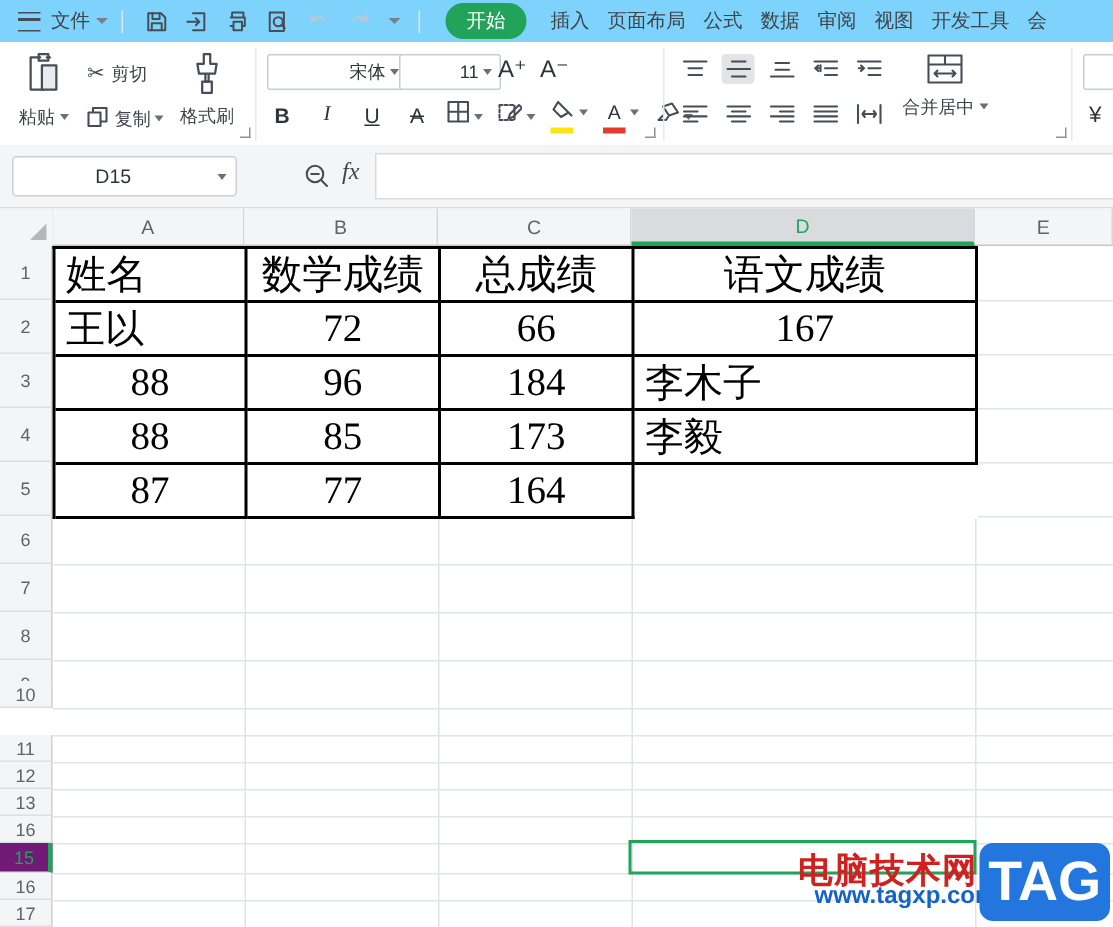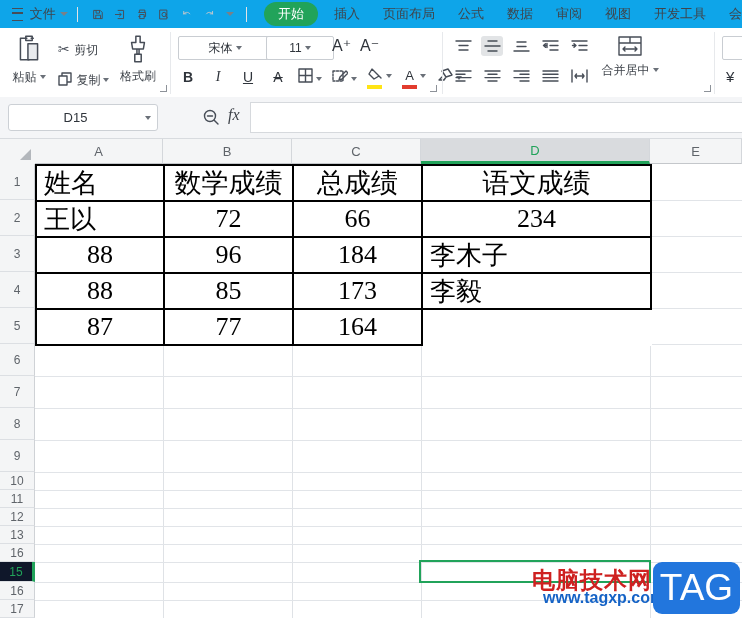--- a/index.html
+++ b/index.html
@@ -1,66 +1,66 @@
 <!DOCTYPE html>
 <html><head>
 <meta charset="utf-8">
 <style>
   html,body{margin:0;padding:0}
   body{width:742px;height:618px;position:relative;overflow:hidden;background:#fff;
        font-family:"Liberation Sans","DejaVu Sans",sans-serif;color:#3f444b;-webkit-font-smoothing:antialiased}
   .abs{position:absolute}
   
-  #menubar{position:absolute;left:0;top:0;width:742px;height:28px;display:flex;align-items:center;background:#0ea5e9}
+  #menubar{position:absolute;left:0;top:0;width:742px;height:28px;display:flex;align-items:center;background:#7dd3fc}
   .mb-item{font-size:13px;color:#3f444b;white-space:nowrap}
   .vdiv{width:1px;height:15px;background:#e1e3e6;margin:0 9px}
   .chev{width:0;height:0;border-left:4px solid transparent;border-right:4px solid transparent;border-top:4.5px solid #7a8088;margin-left:4px}
   .qicon{width:17px;height:17px;margin:0 5px;display:inline-block}
   .pill{background:#21a35a;color:#fff;font-size:13px;border-radius:12px;padding:3px 14px;margin:0 8px;white-space:nowrap}
-  #tabs{display:flex;align-items:flex-start;gap:23px;margin-left:8px}
+  #tabs{display:flex;align-items:flex-start;gap:12px;margin-left:8px}
   .hamb{width:15px;height:11px;border-top:1.6px solid #474d57;border-bottom:1.6px solid #474d57;position:relative;margin:0 7px 0 12px}
   .hamb:before{content:"";position:absolute;left:0;right:0;top:3.6px;height:1.6px;background:#474d57}
   
   #ribbon{position:absolute;left:0;top:28px;width:742px;height:69px;background:#fff;border-bottom:1px solid #e4e6e9}
   .rdiv{position:absolute;top:8px;height:76px;width:1px;background:#e7e9ec}
   .rlabel{font-size:12px;color:#3f444b;white-space:nowrap}
   .dd{width:0;height:0;border-left:3.5px solid transparent;border-right:3.5px solid transparent;border-top:4px solid #6a7078;display:inline-block;margin-left:3px;vertical-align:2px}
-  .selbox{background:#fff;border:1px solid #c9cdd2;border-radius:2px;height:22px;display:flex;align-items:center;justify-content:center;padding:0 5px;font-size:12px;color:#2f343b}
+  .selbox{background:#fff;border:1px solid #c9cdd2;border-radius:2px;height:22px;display:flex;align-items:center;justify-content:flex-end;padding:0 5px;font-size:12px;color:#2f343b}
   .fbtn{font-size:14px;color:#2f343b;width:20px;height:20px;display:flex;align-items:center;justify-content:center}
   .colorbar{display:block;height:3.5px;width:15px;margin-top:1px}
   .dl{position:absolute;width:6px;height:6px;border-right:1.5px solid #8d9299;border-bottom:1.5px solid #8d9299}
   .alico{width:22px;height:20px;display:flex;align-items:center;justify-content:center;border-radius:3px}
   .alico.on{background:#e2e4e6}
   svg.ic{stroke:#474d57;fill:none;stroke-width:1.4;stroke-linecap:round;stroke-linejoin:round}
   svg.ic.dis{stroke:#c2c6cc}
   
   #fbar{position:absolute;left:0;top:97px;width:742px;height:41px;background:#f4f5f7;border-bottom:1px solid #d8dbdf}
   #namebox{position:absolute;left:8px;top:7px;width:148px;height:25px;background:#fff;border:1px solid #ccd0d5;border-radius:3px;display:flex;align-items:center}
   #namebox .nb-text{flex:1;text-align:center;font-size:13px;color:#2f343b}
   #fx-input{position:absolute;left:250px;top:5px;width:491px;height:29px;background:#fff;border:1px solid #d6d9dd}
   
   #corner{position:absolute;left:0;top:139px;width:35px;height:25px;background:#f4f5f6;border-right:1px solid #cfd2d6;border-bottom:1px solid #c4c7cb}
   .tri{position:absolute;right:4px;bottom:4px;width:0;height:0;border-bottom:11px solid #b3b7bc;border-left:11px solid transparent}
   .colh{position:absolute;top:139px;height:25px;background:#f4f5f6;border-right:1px solid #d4d7db;border-bottom:1px solid #c4c7cb;display:flex;align-items:center;justify-content:center;font-size:13px;color:#5f646a;box-sizing:border-box}
   .colh.sel{background:#d9dbde;color:#21a35a;border-bottom:3px solid #21a35a}
   .rowh{position:absolute;left:0;width:35px;background:#f4f5f6;border-right:1px solid #cfd2d6;border-bottom:1px solid #dcdfe3;display:flex;align-items:center;justify-content:center;font-size:12px;color:#5f646a;box-sizing:border-box}
-  .rowh.sel{background:#0f172a;color:#21a35a;border-right:3px solid #21a35a}
+  .rowh.sel{background:#701a75;color:#21a35a;border-right:3px solid #21a35a}
   .vline{position:absolute;top:164px;bottom:0;width:1px;background:#dfe2e6}
   .hline{position:absolute;left:35px;right:0;height:1px;background:#e1e4e8}
   
   #dtable{position:absolute;left:35px;top:164px;display:grid;grid-template-columns:128px 129px 129px 229px;grid-auto-rows:36px;background:#fff;border-top:2px solid #000;border-left:2px solid #000}
   .tcell{border-right:2px solid #000;border-bottom:2px solid #000;display:flex;align-items:center;justify-content:center;
          font-family:"Liberation Serif","DejaVu Serif",serif;font-size:26px;color:#000;overflow:hidden;white-space:nowrap}
   .tcell.hd{font-size:27px}
   .tcell.left{justify-content:flex-start;padding-left:7px;box-sizing:border-box}
   #selcell{position:absolute;left:419px;top:560px;width:228px;height:19px;border:2px solid #21a35a;background:transparent}
   
   #wm-name{position:absolute;left:532px;top:565px;font-size:23px;font-weight:bold;color:#ce2120;letter-spacing:1px;white-space:nowrap}
   #wm-url{position:absolute;left:543px;top:589px;font-size:16px;font-weight:bold;color:#1563c6;white-space:nowrap}
-  #wm-logo{position:absolute;left:653px;top:562px;width:87px;height:52px;background:#2276dd;border-radius:9px;display:flex;align-items:center;justify-content:center;color:#fff;font-weight:normal;font-size:37px;letter-spacing:0px}
+  #wm-logo{position:absolute;left:653px;top:562px;width:87px;height:52px;background:#2276dd;border-radius:9px;display:flex;align-items:center;justify-content:center;color:#fff;font-weight:bold;font-size:37px;letter-spacing:0px}
 </style>
 </head>
 <body>
 
 <div id="menubar">
   <span class="hamb"></span>
   <span class="mb-item">文件</span>
   <span class="chev"></span>
   <span class="vdiv"></span>
   <svg class="ic qicon" viewBox="0 0 18 18">
@@ -277,39 +277,39 @@
 
 <div class="rowh" style="top:164px;height:36px">1</div>
 <div class="rowh" style="top:200px;height:36px">2</div>
 <div class="rowh" style="top:236px;height:36px">3</div>
 <div class="rowh" style="top:272px;height:36px">4</div>
 <div class="rowh" style="top:308px;height:36px">5</div>
 <div class="rowh" style="top:344px;height:32px">6</div>
 <div class="rowh" style="top:376px;height:32px">7</div>
 <div class="rowh" style="top:408px;height:32px">8</div>
 <div class="rowh" style="top:440px;height:32px">9</div>
-<div class="rowh" style="top:472px;height:18px">10</div>
+<div class="rowh" style="top:454px;height:18px">10</div>
 <div class="rowh" style="top:490px;height:18px">11</div>
 <div class="rowh" style="top:508px;height:18px">12</div>
 <div class="rowh" style="top:526px;height:18px">13</div>
 <div class="rowh" style="top:544px;height:18px">16</div>
 <div class="rowh sel" style="top:562px;height:20px">15</div>
 <div class="rowh" style="top:582px;height:18px">16</div>
 <div class="rowh" style="top:600px;height:18px">17</div>
 
 <div id="dtable">
   <div class="tcell hd left">姓名</div>
   <div class="tcell hd">数学成绩</div>
   <div class="tcell hd">总成绩</div>
   <div class="tcell hd">语文成绩</div>
 
   <div class="tcell left">王以</div>
   <div class="tcell">72</div>
   <div class="tcell">66</div>
-  <div class="tcell">234</div>
+  <div class="tcell">167</div>
 
   <div class="tcell">88</div>
   <div class="tcell">96</div>
   <div class="tcell">184</div>
 
   <div class="tcell left">李木子</div>
   <div class="tcell">88</div>
   <div class="tcell">85</div>
   <div class="tcell">173</div>
 

